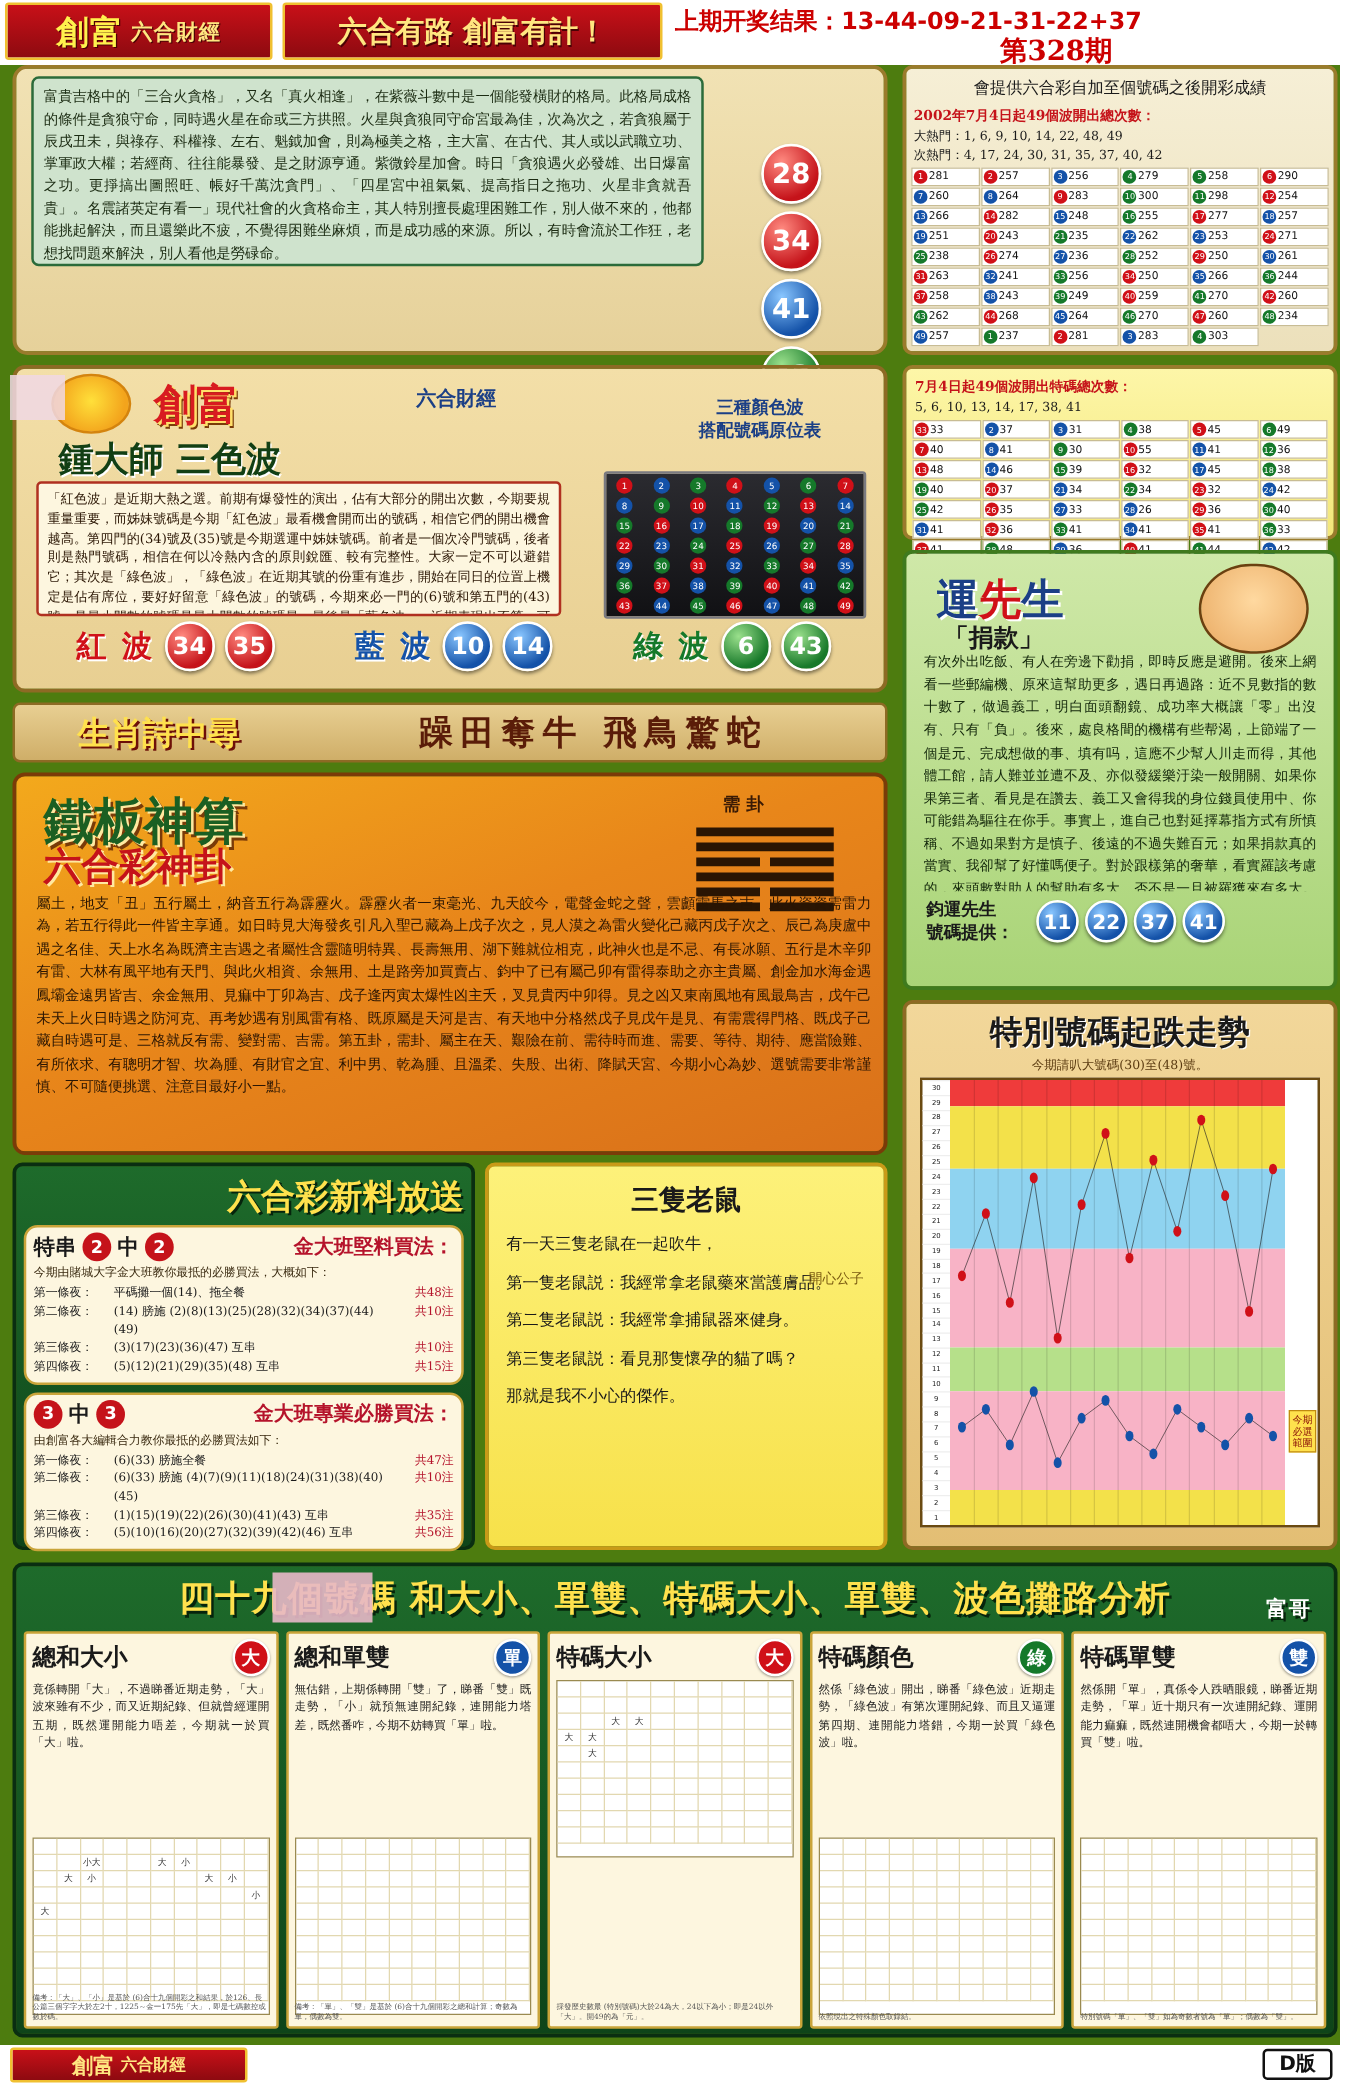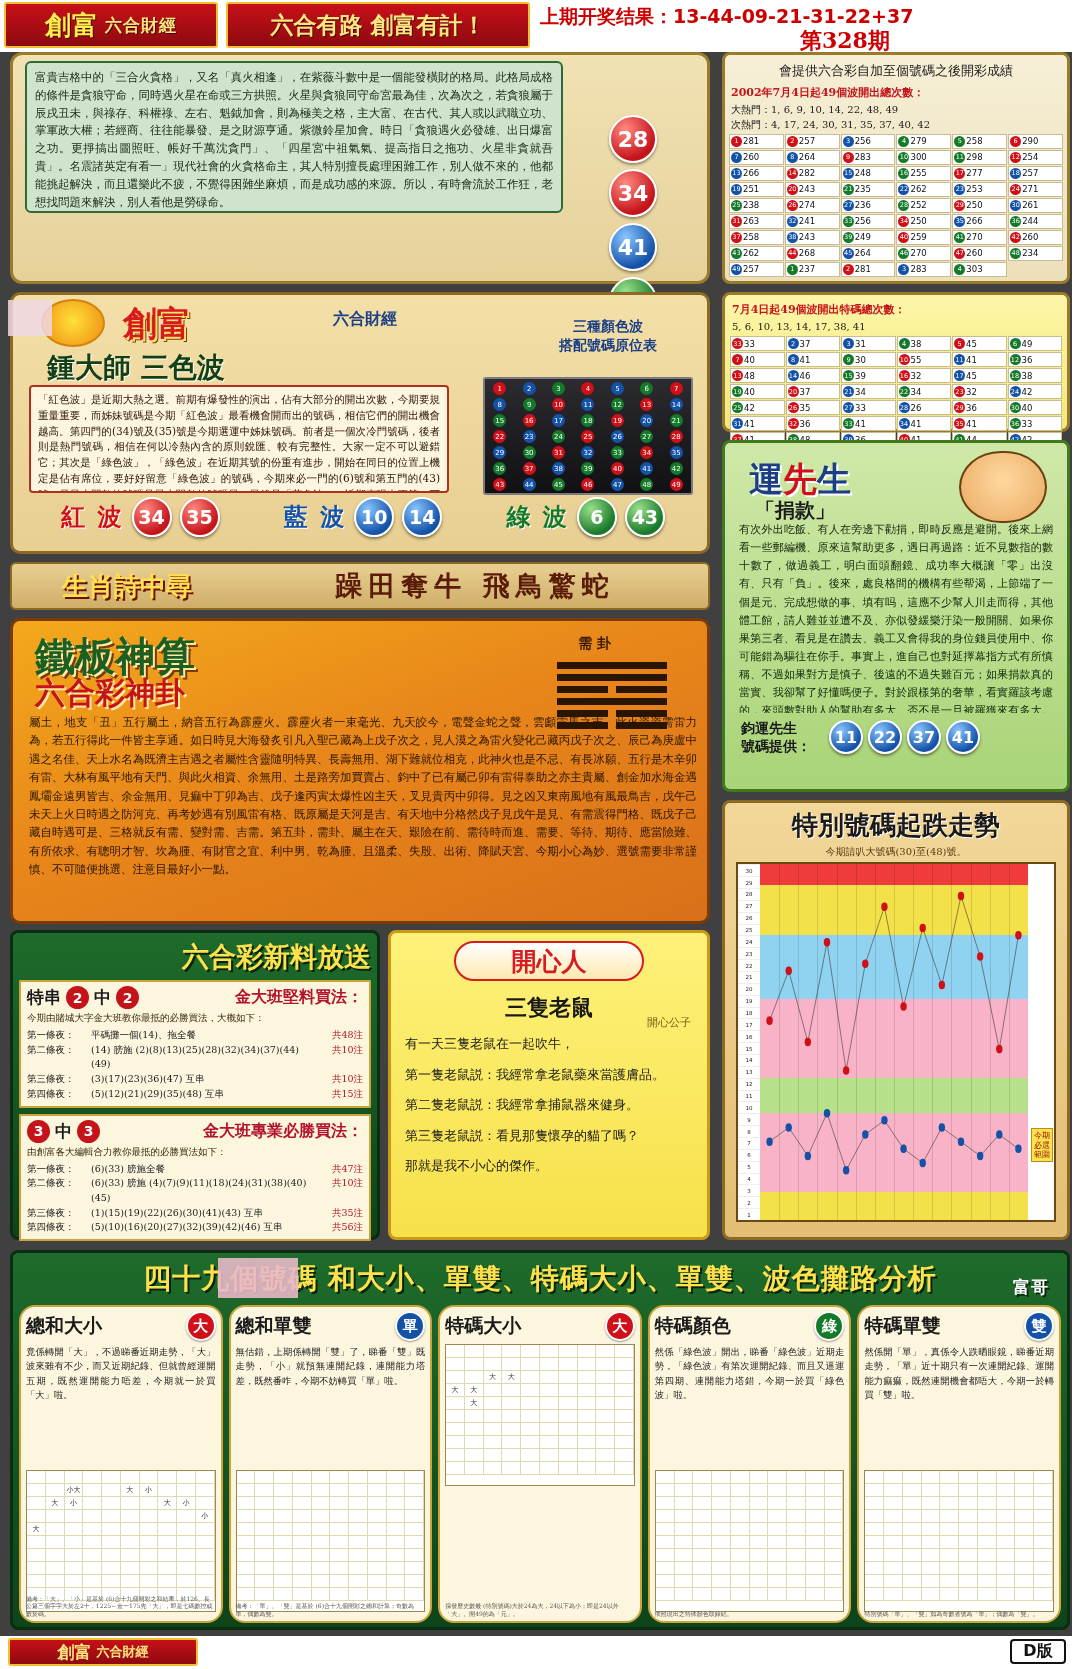--- a/index.html
+++ b/index.html
@@ -5,21 +5,21 @@
   * { box-sizing: border-box; }
   body {
     margin: 0;
     width: 1080px;
     height: 1669px;
     background: #ffffff;
     font-family: "DejaVu Sans", "Liberation Sans", sans-serif;
     position: relative;
     overflow: hidden;
   }
-  .page { position: relative; width: 1072px; height: 1669px; background: #404040; }
+  .page { position: relative; width: 1072px; height: 1669px; background: #4d7c0f; }
 
   
   .topbar { position: absolute; left: 0; top: 0; width: 1080px; height: 52px; background: #ffffff; }
   .logo-red {
     position: absolute; left: 4px; top: 2px; width: 214px; height: 46px;
     background: linear-gradient(180deg,#c81018,#8d0a10);
     border: 2px solid #f0c030; border-radius: 3px;
     color: #ffe680; font-weight: bold; font-size: 24px; letter-spacing: 1px;
     display: flex; align-items: center; justify-content: center;
     font-family: "DejaVu Serif", "Liberation Serif", serif;
@@ -187,21 +187,21 @@
   #p5 {
     left: 10px; top: 930px; width: 370px; height: 310px;
     background: linear-gradient(180deg,#1e6b2b,#0e4419);
     border: 3px solid #0a2e11; border-radius: 8px; padding: 6px;
   }
   #p5 .hdr {
     text-align: right; color: #ffe14d; font-size: 27px; font-weight: bold;
     font-family: "DejaVu Serif", serif; text-shadow: 2px 2px 0 #06240c; margin-bottom: 5px;
   }
   .greenbox {
-    background: #fdf6df; border: 2px solid #c9a43a; border-radius: 1px;
+    background: #fdf6df; border: 2px solid #c9a43a; border-radius: 11px;
     margin-bottom: 6px; padding: 4px 6px;
   }
   .gb-head { display: flex; align-items: center; gap: 5px; margin-bottom: 3px; }
   .gb-head .t { font-size: 17px; font-weight: bold; color: #1a1a1a; font-family: "DejaVu Serif", serif; }
   .gb-head .circ {
     width: 23px; height: 23px; border-radius: 50%; background: #c5131a; color: #fff;
     display: flex; align-items: center; justify-content: center; font-size: 14px; font-weight: bold;
     font-family: "DejaVu Sans", sans-serif;
   }
   .gb-head .gold { color: #b5132b; font-size: 16px; font-weight: bold; margin-left: auto; font-family: "DejaVu Serif", serif; }
@@ -322,21 +322,21 @@
   }
   #bottom .bighdr {
     height: 44px; margin: 4px 6px; position: relative;
     display: flex; align-items: center; justify-content: center;
     color: #ffe14d; font-size: 28px; font-weight: bold; letter-spacing: 1px;
     font-family: "DejaVu Serif", serif; text-shadow: 2px 2px 0 #06240c;
   }
   #bottom .fugege { position: absolute; right: 12px; bottom: 2px; font-size: 17px; color: #fff; font-family: "DejaVu Serif", serif;}
   .cards { display: flex; gap: 6px; padding: 0 6px; }
   .card {
-    flex: 1; background: #fdf6df; border: 2px solid #c9a43a; border-radius: 16px;
+    flex: 1; background: #fdf6df; border: 2px solid #c9a43a; border-radius: 3px;
     padding: 4px 5px; height: 318px; position: relative; overflow: hidden;
   }
   .card .chd { display: flex; align-items: center; justify-content: space-between; }
   .card .chd .t { font-size: 19px; font-weight: bold; color: #1a1a1a; font-family: "DejaVu Serif", serif;}
   .card .chd .badge {
     width: 30px; height: 30px; border-radius: 50%; color: #fff; font-size: 15px; font-weight: bold;
     display: flex; align-items: center; justify-content: center;
     border: 2px solid #fff; box-shadow: 0 1px 2px rgba(0,0,0,.4);
     font-family: "DejaVu Serif", serif;
   }
@@ -583,21 +583,20 @@
           <div class="gb-row">
             <div class="lbl">第四條夜：</div>
             <div class="val">(5)(10)(16)(20)(27)(32)(39)(42)(46) 互串</div>
             <div class="cnt">共56注</div>
           </div>
         </div>
       </div>
   </div>
 
   <div class="panel" id="p6">
-    <div class="hdr">開心人</div>
     <div class="by">開心公子</div>
     <div class="ttl">三隻老鼠</div>
     <div id="joke-lines">
         <div class="ln">有一天三隻老鼠在一起吹牛，</div>
         <div class="ln">第一隻老鼠説：我經常拿老鼠藥來當護膚品。</div>
         <div class="ln">第二隻老鼠説：我經常拿捕鼠器來健身。</div>
         <div class="ln">第三隻老鼠説：看見那隻懷孕的貓了嗎？</div>
         <div class="ln">那就是我不小心的傑作。</div>
       </div>
   </div>

